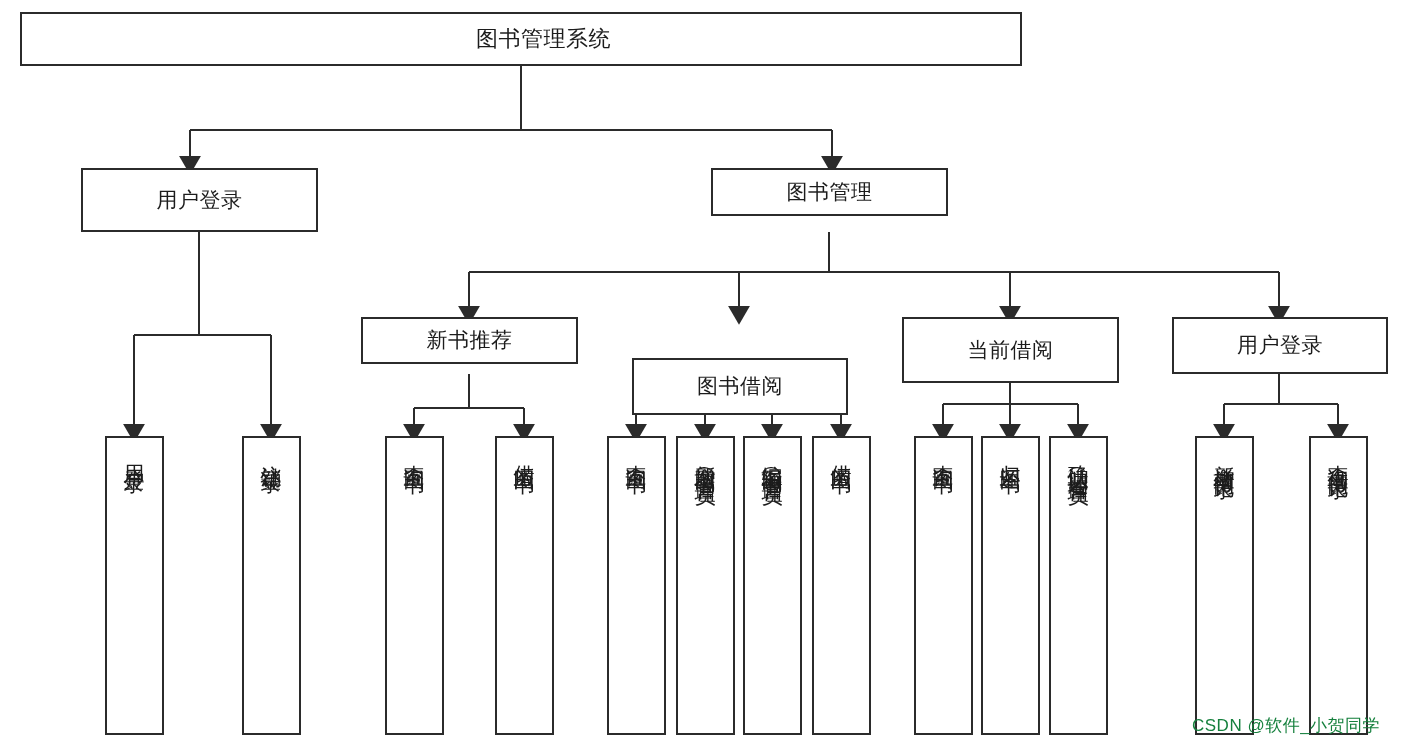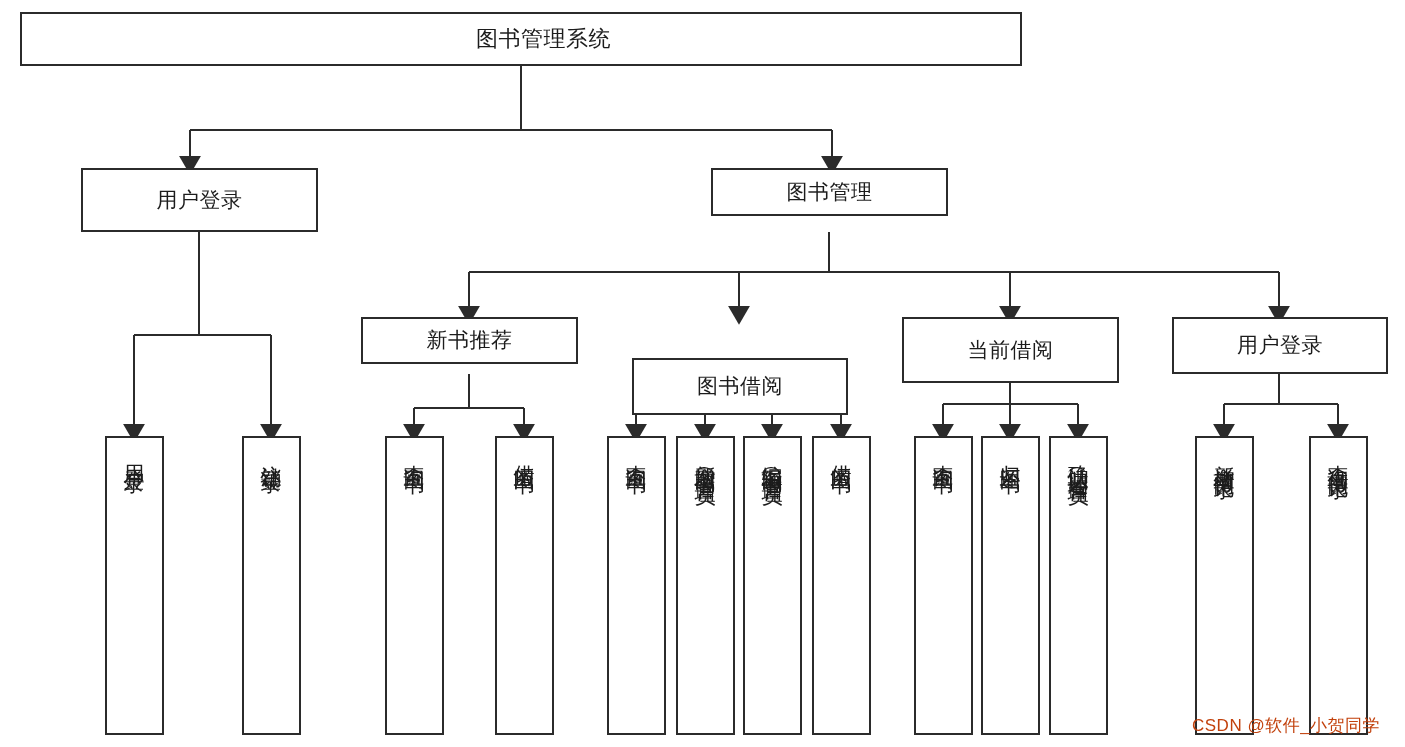--- a/index.html
+++ b/index.html
@@ -61,21 +61,21 @@
     letter-spacing: 3px;
     line-height: 1.0;
     white-space: nowrap;
     display: block;
   }
   .watermark {
     position: absolute;
     left: 1192px;
     top: 714px;
     font-size: 17px;
-    color: #c2410c;
+    color: #15803d;
     white-space: nowrap;
     z-index: 5;
     letter-spacing: 0.5px;
   }
 </style>
 </head>
 <body>
 
 <div id="diagram-root">
 

